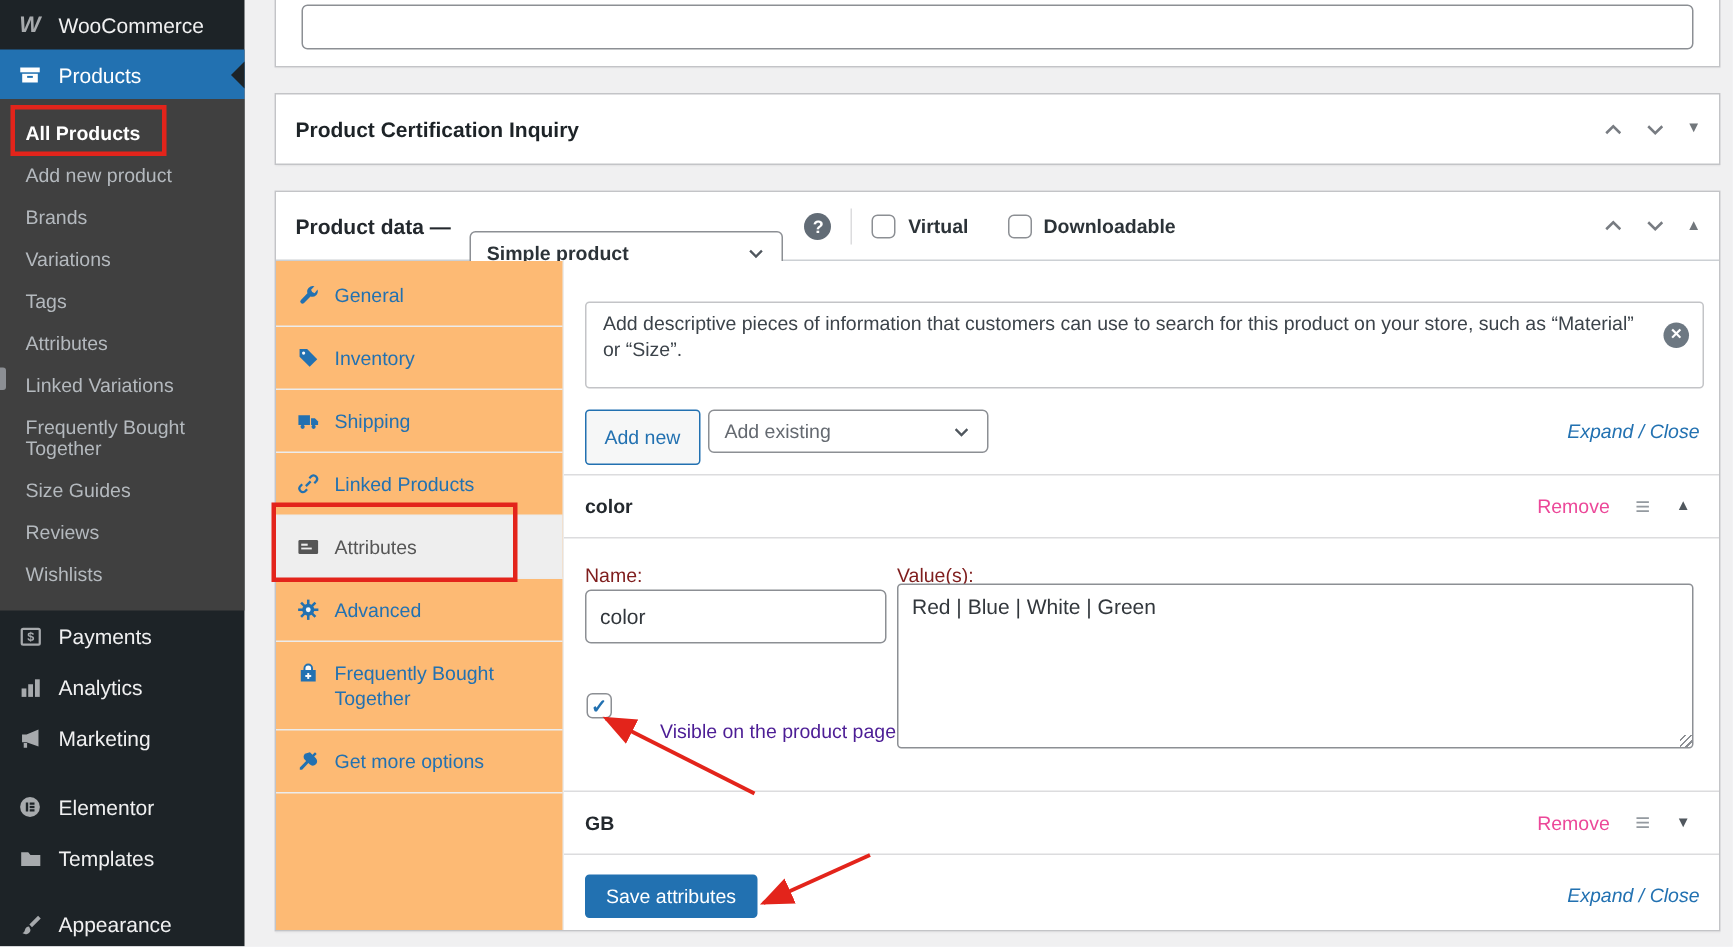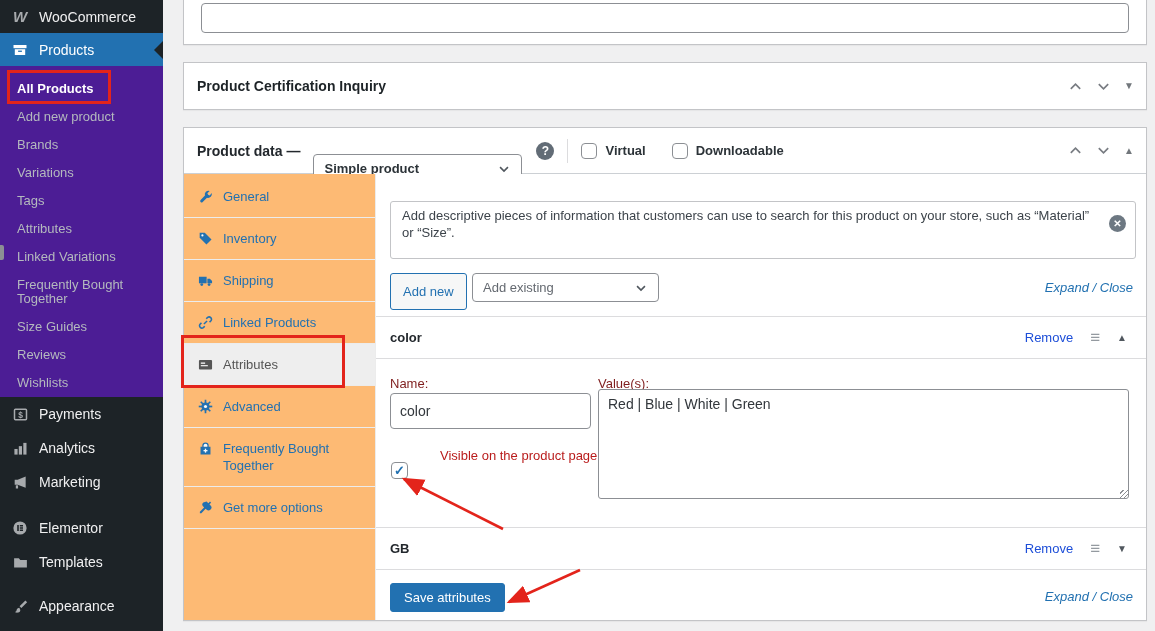--- a/index.html
+++ b/index.html
@@ -12,21 +12,21 @@
   
   .sidebar{ position:absolute; left:0; top:0; width:163px; height:631px; background:#1d2327; }
   .sb-row{ display:flex; align-items:center; gap:9px; height:33px; padding-left:10px;
     color:#f0f0f1; font-size:14px; cursor:pointer; }
   .sb-row .sb-ic{ width:20px; display:flex; justify-content:center; color:#a7aaad; flex:none; }
   .sb-row.active{ background:#2271b1; color:#fff; position:relative; }
   .sb-row.active .sb-ic{ color:#fff; }
   .sb-row.active::after{ content:""; position:absolute; right:0; top:50%; margin-top:-9px;
     border-top:9px solid transparent; border-bottom:9px solid transparent; border-right:9px solid #1d2327; }
   .w-logo{ font-weight:bold; font-style:italic; font-size:15px; color:#a7aaad; }
-  .submenu{ background:#4c1d95; padding:9px 0 0; }
+  .submenu{ background:#404040; padding:9px 0 10px; }
   .submenu .sm-item{ padding:7px 12px 7px 17px; font-size:13px; color:#b4b9be; line-height:14px; cursor:pointer; }
   .submenu .sm-item.current{ color:#fff; font-weight:bold; }
   .sb-bottom .sb-row{ height:34px; }
   .sb-gap{ height:12px; }
   .scroll-notch{ position:absolute; left:0; top:245px; width:4px; height:15px; background:#8c8f94; border-radius:0 2px 2px 0; }
   
   .panel{ position:absolute; left:183px; width:964px; background:#fff;
     border:1px solid #c3c4c7; box-shadow:0 1px 1px rgba(0,0,0,.04); }
   .panel-top{ top:-8px; height:53px; }
   .title-input{ position:absolute; left:17px; right:17px; top:10px; height:30px;
@@ -70,34 +70,34 @@
     font:inherit; cursor:pointer; display:flex; align-items:center; }
   .add-existing{ position:absolute; left:96px; top:99px; width:187px; height:29px; color:#646970; }
   .links{ position:absolute; font-style:italic; color:#2271b1; }
   .links-top{ right:13px; top:106px; }
   .links-bottom{ right:13px; top:415px; }
   .links span{ cursor:pointer; }
   .attr-row{ position:absolute; left:0; right:0; height:43px; display:flex; align-items:center;
     padding:0 19px 0 14px; border-top:1px solid #dcdcde; border-bottom:1px solid #dcdcde; background:#fff; }
   .attr-row .attr-name{ font-weight:bold; color:#23282d; }
   .attr-controls{ margin-left:auto; display:flex; align-items:center; gap:17px; }
-  .remove-link{ color:#1d4ed8; cursor:pointer;margin-left:38px; }
+  .remove-link{ color:#ec4899; cursor:pointer;margin-left:38px; }
   .drag-handle{ color:#949aa0; font-size:17px; cursor:grab; line-height:1; }
   .row-color{ top:142px; }
   .row-gb{ top:353px; }
   .field-label{ position:absolute; color:#7f1d1d; }
   .name-input{ position:absolute; left:14px; top:219px; width:201px; height:36px;
     border:1px solid #8c8f94; border-radius:4px; font:inherit; font-size:14px; color:#32373c; padding:0 9px; }
   .values-area{ position:absolute; left:222px; top:215px; width:531px; height:110px;
     border:1px solid #8c8f94; border-radius:3px; font:inherit; font-size:14px; color:#32373c;
     padding:6px 9px; resize:none; overflow:hidden; background:#fff; }
   .grip{ position:absolute; left:744px; top:316px; width:8px; height:8px; pointer-events:none;
     background:repeating-linear-gradient(135deg, transparent 0 2px, #8c8f94 2px 3px); }
   .visible-cb{ position:absolute; left:15px; top:288px; width:17px; height:17px; }
-  .visible-label{ position:absolute; left:38px; top:274px; color:#b91c1c;margin-left:26px; }
+  .visible-label{ position:absolute; left:38px; top:306px; color:#4c1d95;margin-left:26px; }
   .btn-primary{ position:absolute; left:14px; top:409px; height:29px; padding:0 13px;
     background:#2271b1; border:1px solid #2271b1; border-radius:3px; color:#fff;
     font:inherit; cursor:pointer; display:flex; align-items:center; }
   
   .anno-box{ position:absolute; border:3px solid #e3241b; pointer-events:none; }
   .anno-box1{ left:7px; top:70px; width:104px; height:34px; }
   .anno-box2{ left:181px; top:335px; width:164px; height:53px; }
   .anno-svg{ position:absolute; left:0; top:0; pointer-events:none; }
   .check-glyph{ color:#2271b1; font-weight:bold; }
 </style>

